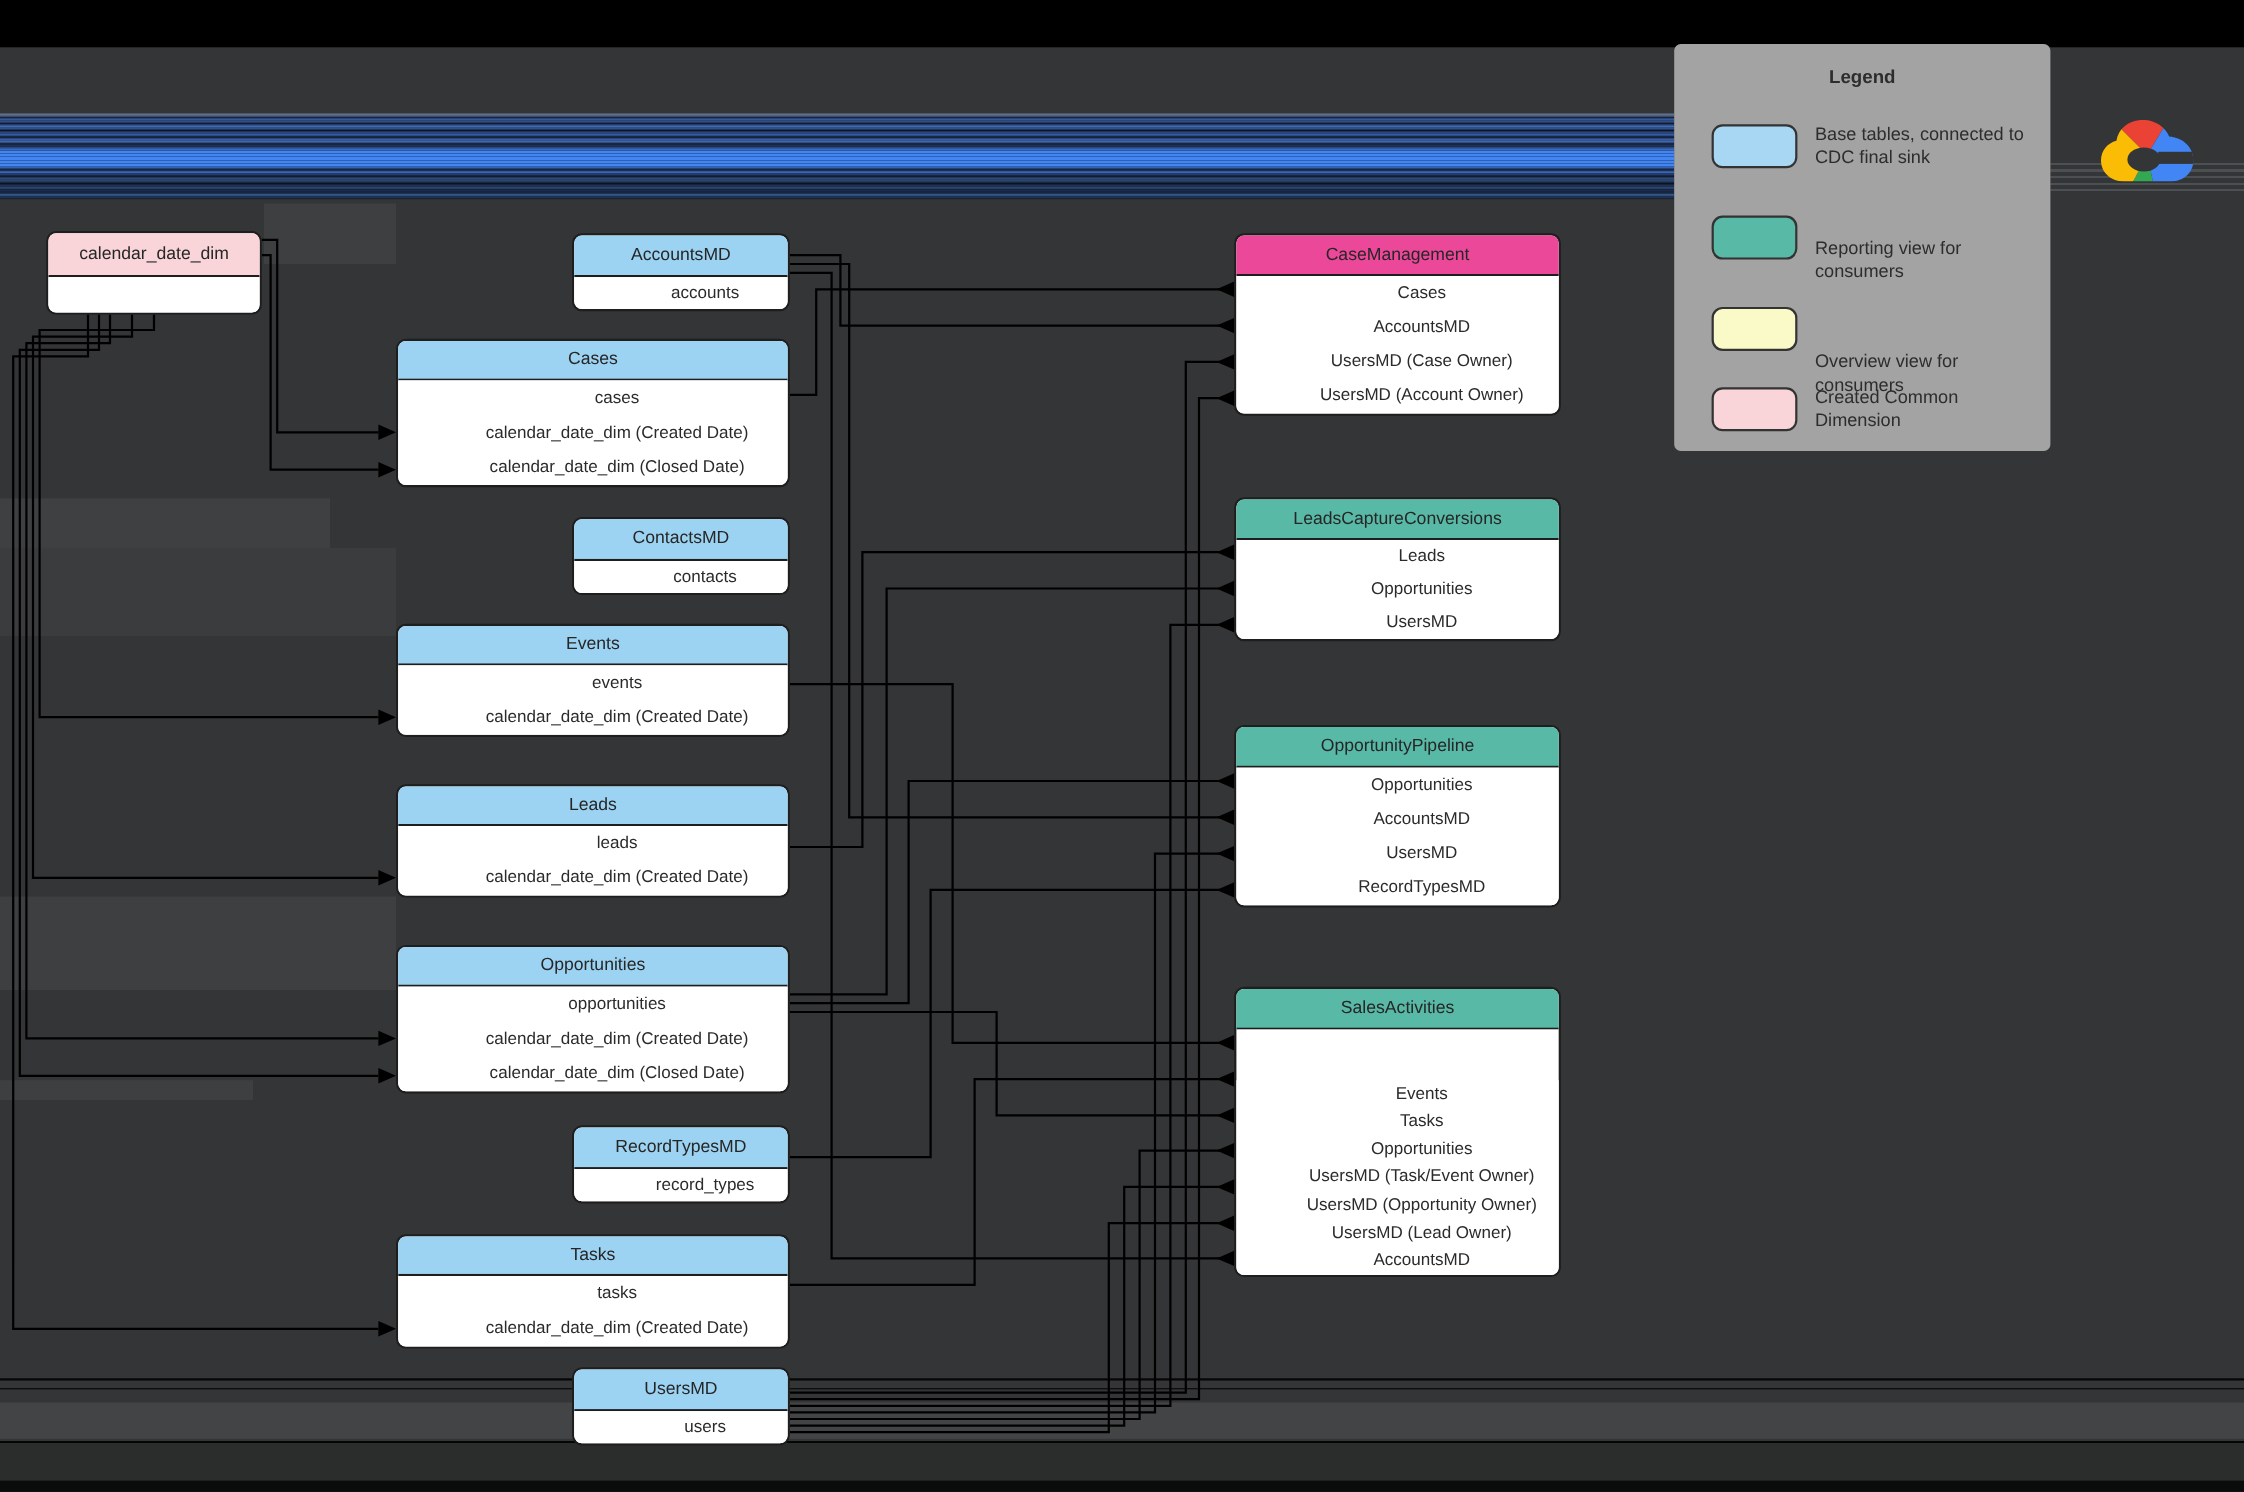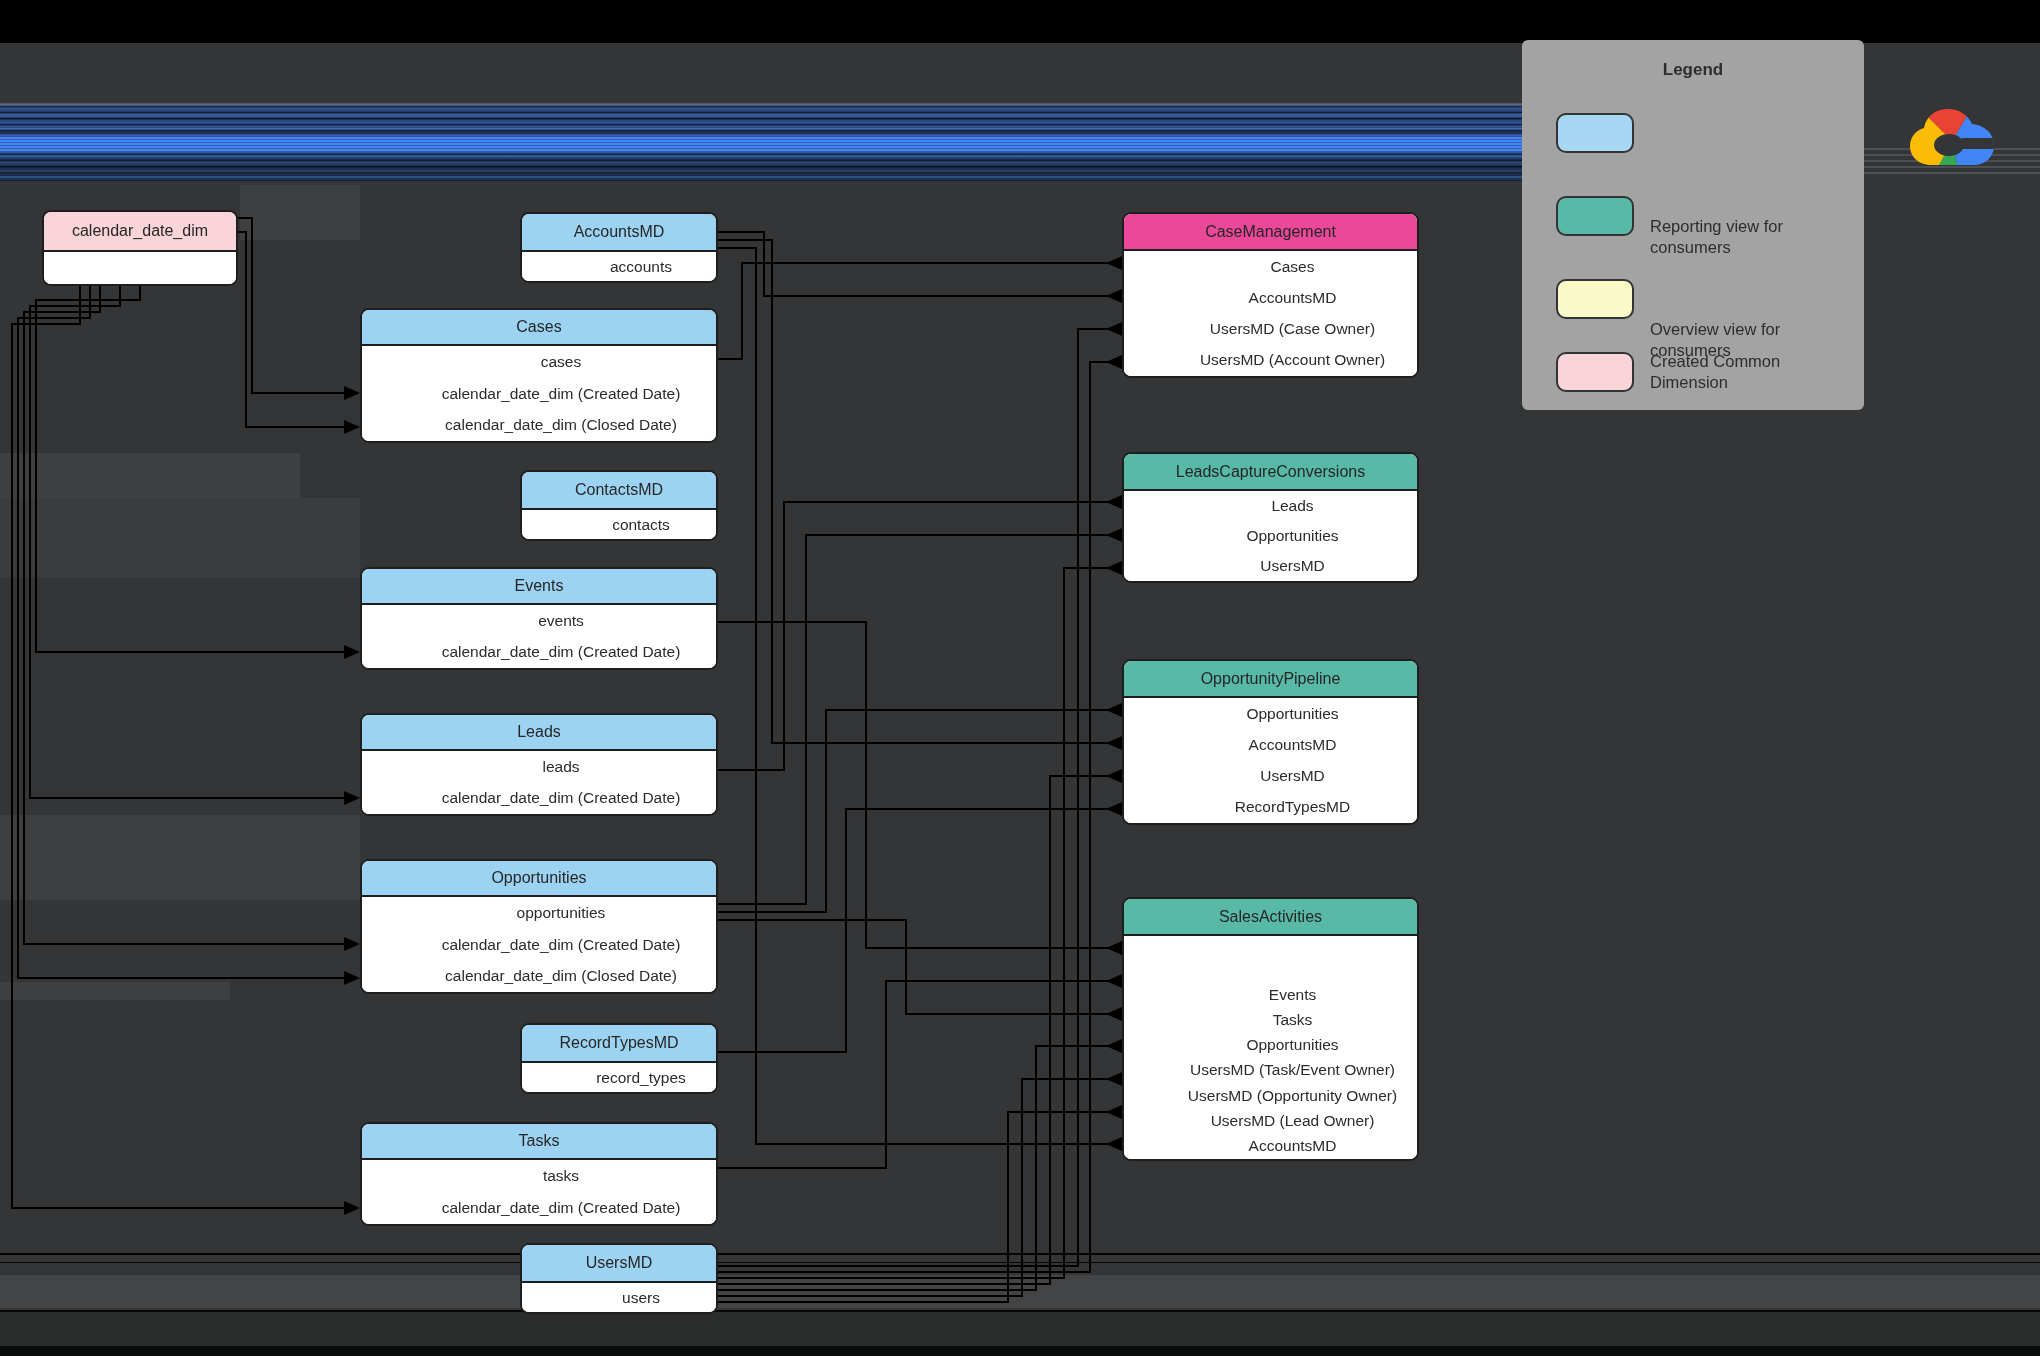--- a/index.html
+++ b/index.html
@@ -240,20 +240,21 @@
       <div class="row">UsersMD (Task/Event Owner)</div>
       <div class="row">UsersMD (Opportunity Owner)</div>
       <div class="row">UsersMD (Lead Owner)</div>
       <div class="row">AccountsMD</div>
     </div>
   </div>
 
   <div id="legend" class="abs" style="background-color: #a3a3a3;">
     <div class="title">Legend</div>
     <div class="lg-swatch s1" style="background-color: rgb(168, 215, 244);"></div>
+    <div class="lg-label t1">Base tables, connected to CDC final sink</div>
     <div class="lg-swatch s2" style="background-color: rgb(87, 185, 166);"></div>
     <div class="lg-label t2">Reporting view for consumers</div>
     <div class="lg-swatch s3" style="background-color: rgb(250, 250, 200);"></div>
     <div class="lg-label t3">Overview view for consumers</div>
     <div class="lg-swatch s4" style="background-color: rgb(249, 212, 217);"></div>
     <div class="lg-label t4">Created Common Dimension</div>
   </div>
 
   <svg id="gcp-logo" class="abs" viewBox="0 0 96 78">
     <defs>

